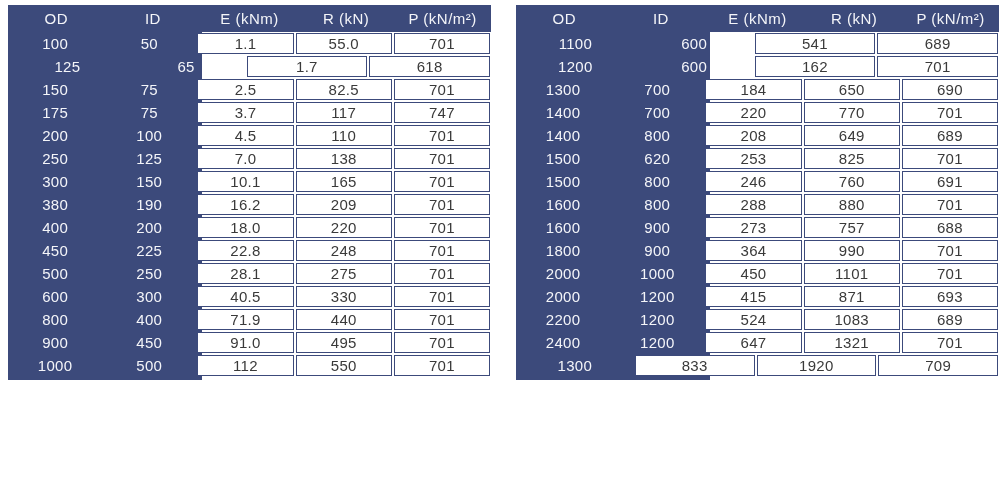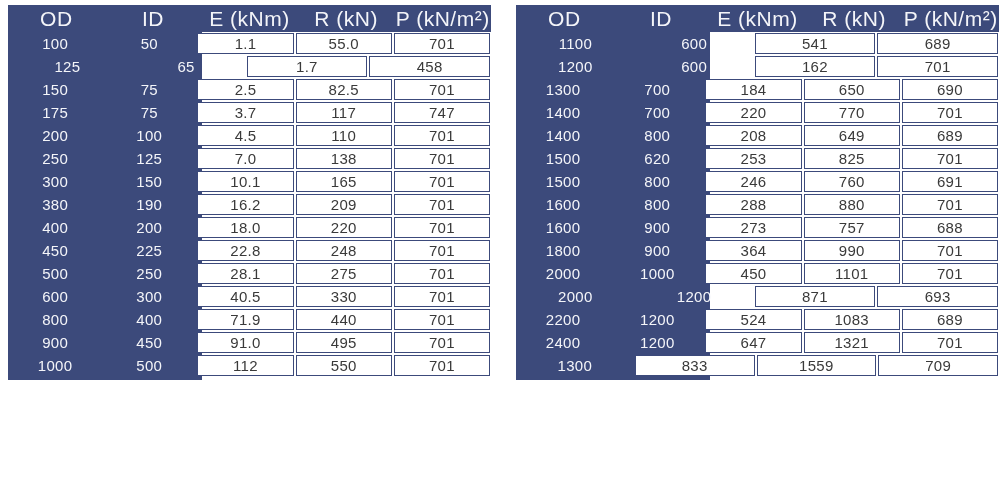--- a/index.html
+++ b/index.html
@@ -49,21 +49,21 @@
     align-items: stretch;
   }
   .hrow { height: 27px; }
   .row  { height: 23px; }
   .hc {
     flex: 1 1 0;
     display: flex;
     align-items: center;
     justify-content: center;
     color: var(--header-text, #ffffff);
-    font-size: 21px;
+    font-size: 15px;
     letter-spacing: 0.5px;
   }
   .c {
     flex: 1 1 0;
     display: flex;
     align-items: center;
     justify-content: center;
     box-sizing: border-box;
     font-size: 15px;
     letter-spacing: 0.3px;
@@ -94,21 +94,21 @@
         <div class="c solid">100</div>
         <div class="c solid">50</div>
         <div class="c boxed">1.1</div>
         <div class="c boxed">55.0</div>
         <div class="c boxed">701</div>
       </div>
       <div class="row">
         <div class="c solid">125</div>
         <div class="c solid">65</div>
         <div class="c boxed">1.7</div>
-        <div class="c boxed">458</div>
+        <div class="c boxed">618</div>
       </div>
       <div class="row">
         <div class="c solid">150</div>
         <div class="c solid">75</div>
         <div class="c boxed">2.5</div>
         <div class="c boxed">82.5</div>
         <div class="c boxed">701</div>
       </div>
       <div class="row">
         <div class="c solid">175</div>
@@ -274,37 +274,38 @@
       <div class="row">
         <div class="c solid">2000</div>
         <div class="c solid">1000</div>
         <div class="c boxed">450</div>
         <div class="c boxed">1101</div>
         <div class="c boxed">701</div>
       </div>
       <div class="row">
         <div class="c solid">2000</div>
         <div class="c solid">1200</div>
+        <div class="c boxed">415</div>
         <div class="c boxed">871</div>
         <div class="c boxed">693</div>
       </div>
       <div class="row">
         <div class="c solid">2200</div>
         <div class="c solid">1200</div>
         <div class="c boxed">524</div>
         <div class="c boxed">1083</div>
         <div class="c boxed">689</div>
       </div>
       <div class="row">
         <div class="c solid">2400</div>
         <div class="c solid">1200</div>
         <div class="c boxed">647</div>
         <div class="c boxed">1321</div>
         <div class="c boxed">701</div>
       </div>
       <div class="row">
         <div class="c solid">1300</div>
         <div class="c boxed">833</div>
-        <div class="c boxed">1559</div>
+        <div class="c boxed">1920</div>
         <div class="c boxed">709</div>
       </div>
     </section>
 </div>
 
 </body></html>

